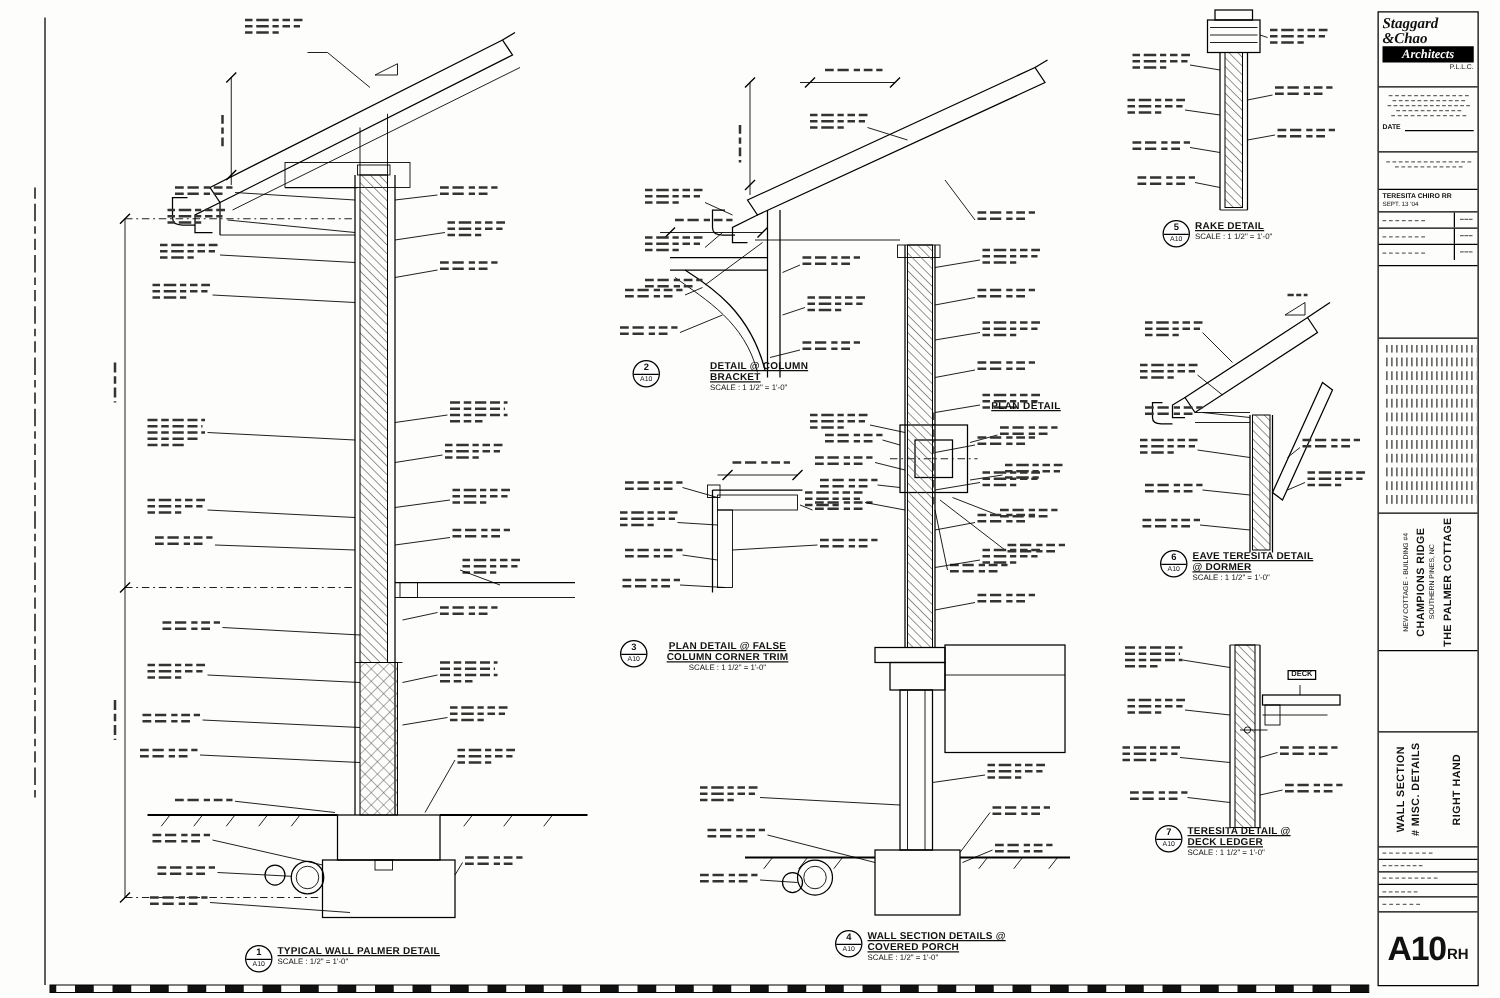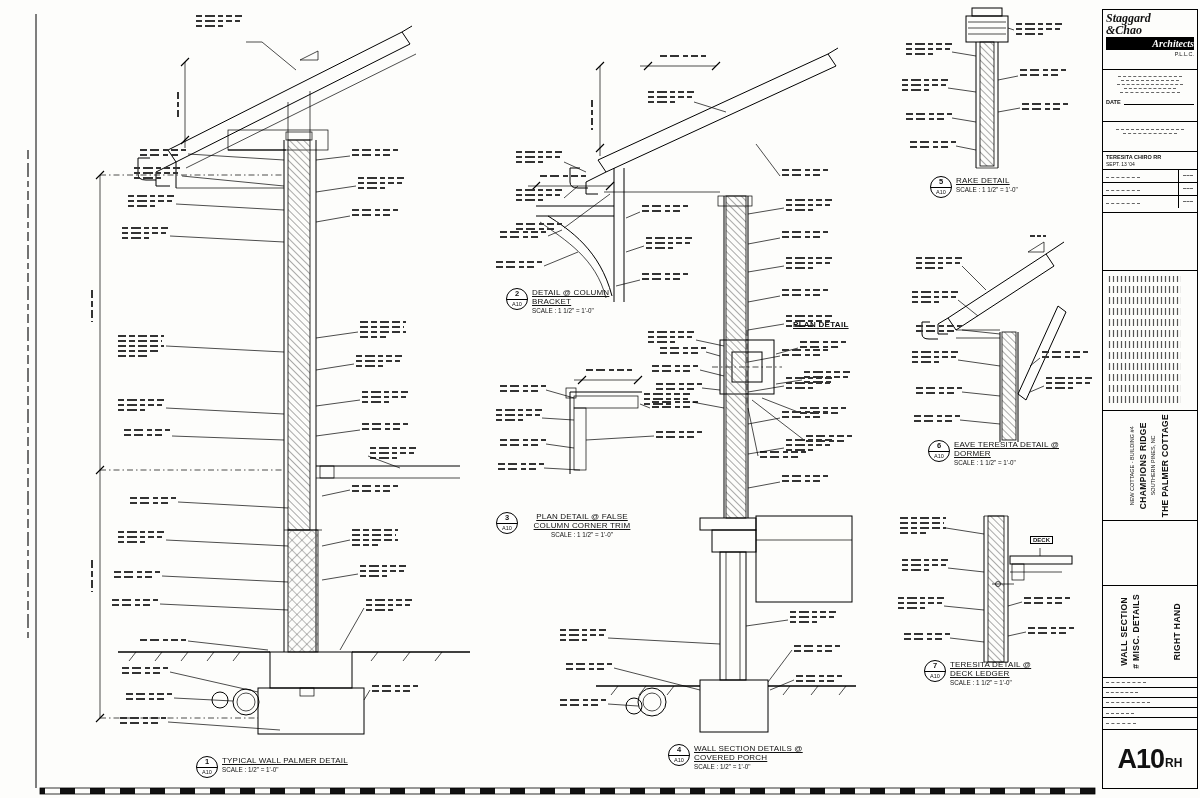--- a/index.html
+++ b/index.html
@@ -8,34 +8,34 @@
   #drawing{position:absolute;left:0;top:0;z-index:1;}
   .abs{position:absolute;z-index:3;}
   
   .dt{position:absolute;z-index:3;display:flex;gap:4px;align-items:flex-start;}
   .bubble{width:20px;height:20px;border:1.3px solid #000;border-radius:50%;
           display:flex;flex-direction:column;align-items:center;background:#fff;flex:0 0 auto;}
   .bnum{font-size:7.5px;font-weight:bold;line-height:10px;width:100%;text-align:center;
         border-bottom:1px solid #000;}
   .bsheet{font-size:5.5px;line-height:8px;}
   .tt{display:flex;flex-direction:column;}
-  .tname{font-size:8px;font-weight:normal;letter-spacing:.2px;text-decoration:underline;}
+  .tname{font-size:8px;font-weight:bold;letter-spacing:.2px;text-decoration:underline;}
   .tscale{font-size:6.3px;margin-top:1px;}
   .plainlabel{font-size:8px;font-weight:bold;text-decoration:underline;letter-spacing:.3px;}
   .boxlabel{font-size:6px;font-weight:bold;border:0.9px solid #000;padding:0 2px;background:#fff;}
   
-  #tblock{position:absolute;left:1102px;top:9px;width:96px;height:780px;z-index:2;
+  #tblock{position:absolute;left:1102px;top:9px;width:81px;height:780px;z-index:2;
           border:1.6px solid #000;box-sizing:border-box;display:flex;flex-direction:column;}
   .sec{box-sizing:border-box;border-bottom:1px solid #000;position:relative;}
   .sec.nb{border-bottom:none;}
   .s-logo{height:60px;padding:2px 3px;}
   .firmline{font-family:"Liberation Serif",serif;font-style:italic;font-weight:bold;
             font-size:12px;line-height:12px;}
   .firmbar{background:#000;color:#fff;font-family:"Liberation Serif",serif;font-style:italic;
-           font-weight:bold;font-size:10px;line-height:13px;text-align:right;margin-top:1px;}
+           font-weight:bold;font-size:10px;line-height:13px;text-align:center;margin-top:1px;}
   .pllc{font-size:5.5px;text-align:right;margin-top:1px;}
   .s-addr{height:52px;padding:3px 0 1px;}
   .hsq{height:0;border-top:1.6px dashed #666;margin:3px auto;}
   .daterow{display:flex;align-items:flex-end;gap:3px;padding:2px 3px 0;}
   .datelabel{font-size:5.5px;font-weight:bold;}
   .dateline{flex:1;border-bottom:0.8px solid #000;height:6px;}
   .s-note{height:30px;padding:4px 0;}
   .s-rev{height:62px;font-size:5.5px;}
   .revhead{padding:2px 3px;border-bottom:0.8px solid #000;}
   .revname{font-weight:bold;font-size:5.5px;line-height:7px;}
@@ -481,21 +481,21 @@
     <span class="tname">TYPICAL WALL PALMER DETAIL</span>
     <span class="tscale">SCALE : 1/2" = 1'-0"</span>
   </div>
 </div>
 
 <div class="dt" style="left:506px;top:288px;">
   <div class="bubble">
     <span class="bnum">2</span>
     <span class="bsheet">A10</span>
   </div>
-  <div class="tt" style="max-width:110px;">
+  <div class="tt" style="max-width:110px;margin-left:36px;">
     <span class="tname">DETAIL @ COLUMN BRACKET</span>
     <span class="tscale">SCALE : 1 1/2" = 1'-0"</span>
   </div>
 </div>
 
 <div class="dt" style="left:496px;top:512px;">
   <div class="bubble">
     <span class="bnum">3</span>
     <span class="bsheet">A10</span>
   </div>

